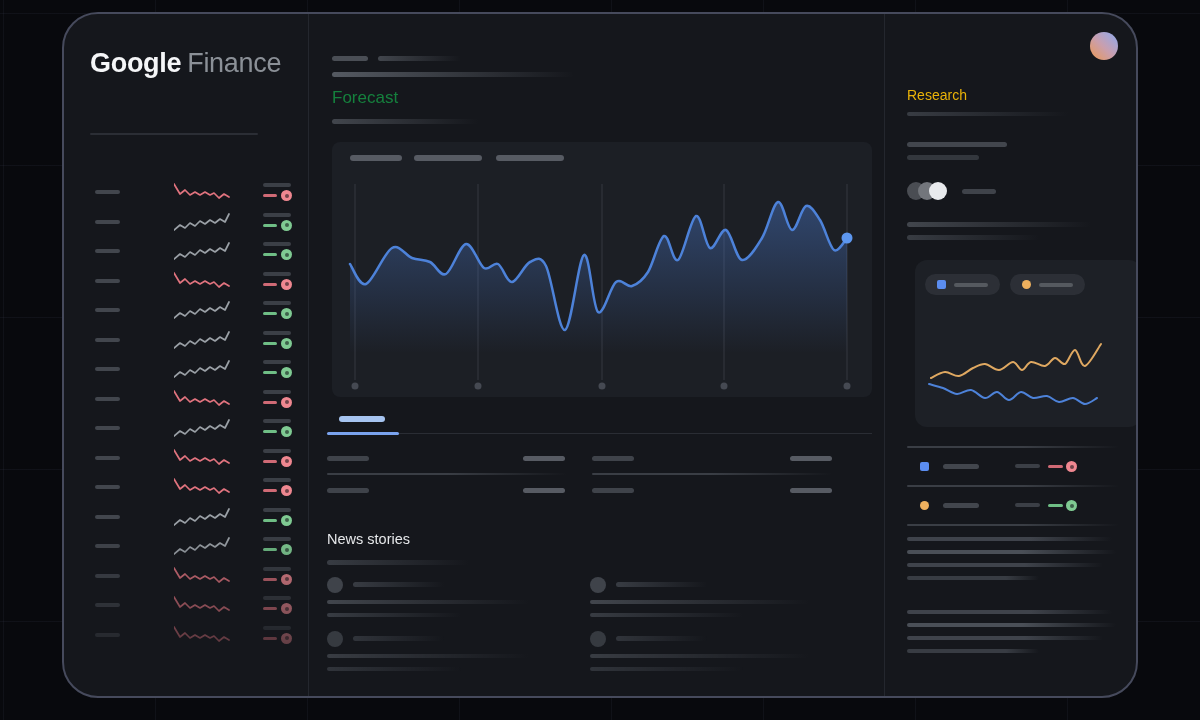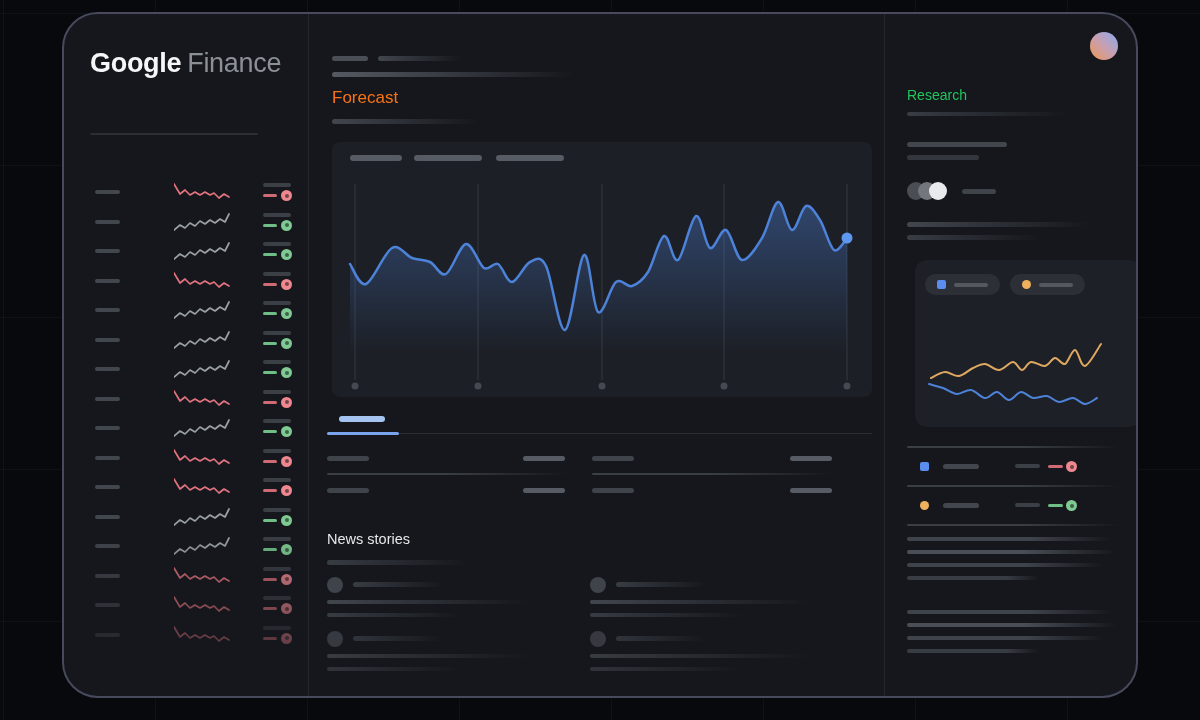--- a/index.html
+++ b/index.html
@@ -39,21 +39,21 @@
   .wl-row .ring{position:absolute;left:217px;top:13px;width:11px;height:11px;border-radius:50%;}
   .wl-row .ring::after{content:"";position:absolute;inset:3.5px;border-radius:50%;background:rgba(10,12,16,.55);}
   .trend-down .spark polyline{stroke:#e0737e;}
   .trend-down .dash{background:#d06a75;}
   .trend-down .ring{background:#ef8790;}
   .trend-up .spark polyline{stroke:#9aa0a6;}
   .trend-up .dash{background:#6fbe85;}
   .trend-up .ring{background:#7fca92;}
   
   .main{position:absolute;left:246px;top:0;bottom:0;width:575px;border-right:1px solid #24272e;}
-  .forecast-title{position:absolute;left:22px;top:74px;margin:0;font-size:17px;font-weight:400;color:#f97316;}
+  .forecast-title{position:absolute;left:22px;top:74px;margin:0;font-size:17px;font-weight:400;color:#15803d;}
   .chart-card{position:absolute;left:22px;top:128px;width:540px;height:255px;background:#1c1f25;border-radius:8px;cursor:pointer;}
   .chart-card .pill{position:absolute;top:13px;height:6px;border-radius:3px;background:#575b63;}
   .chart-card svg{position:absolute;left:0;top:0;}
   .tab{position:absolute;left:17px;top:398px;width:120px;height:26px;cursor:pointer;}
   .tab .tab-bar{position:absolute;left:12px;top:4px;width:46px;height:6px;border-radius:3px;}
   .tab-track{position:absolute;left:17px;top:419px;width:545px;height:1px;background:#2a2d34;}
   .tab-underline{position:absolute;left:17px;top:418px;width:72px;height:3px;border-radius:2px;}
   .stats-divider{position:absolute;height:2px;border-radius:2px;background:linear-gradient(90deg,#3a3e45 50%,rgba(58,62,69,0));}
   .news-title{position:absolute;left:17px;top:517px;margin:0;font-size:14.5px;font-weight:500;color:#e6e8ea;}
   .news-item{position:absolute;width:255px;height:46px;cursor:pointer;}
@@ -62,21 +62,21 @@
   .news-item .n-line1{left:0;top:24px;height:4px;width:210px;}
   .news-item .n-line2{left:0;top:37px;height:4px;width:140px;}
   .news-item:nth-child(2) .n-line1,.news-item:nth-child(4) .n-line1{width:228px;}
   .news-item:nth-child(2) .n-line2,.news-item:nth-child(4) .n-line2{width:160px;}
   .news-item:nth-child(1){left:17px;top:562px;}
   .news-item:nth-child(2){left:280px;top:562px;}
   .news-item:nth-child(3){left:17px;top:616px;opacity:.8;}
   .news-item:nth-child(4){left:280px;top:616px;opacity:.8;}
   
   .research{position:absolute;left:821px;top:0;bottom:0;width:255px;}
-  .research-title{position:absolute;left:22px;top:73px;margin:0;font-size:14px;font-weight:400;color:#22c55e;}
+  .research-title{position:absolute;left:22px;top:73px;margin:0;font-size:14px;font-weight:400;color:#eab308;}
   .stack{position:absolute;left:22px;top:168px;height:18px;}
   .stack i{position:absolute;top:0;width:18px;height:18px;border-radius:50%;}
   .stack .c1{left:0;background:#4a4d53;}
   .stack .c2{left:11px;background:#73767c;}
   .stack .c3{left:22px;background:#e8eaed;}
   .compare-card{position:absolute;left:30px;top:246px;width:226px;height:167px;background:#1d2026;border-radius:12px;cursor:pointer;}
   .chips{position:absolute;left:10px;top:14px;display:flex;gap:10px;}
   .chip{display:flex;align-items:center;gap:8px;height:21px;padding:0 12px;border-radius:11px;background:#2c2f36;cursor:pointer;}
   .chip-icon{width:9px;height:9px;display:inline-block;}
   .chip .bar{width:34px;height:4px;border-radius:2px;background:#55595f;}

